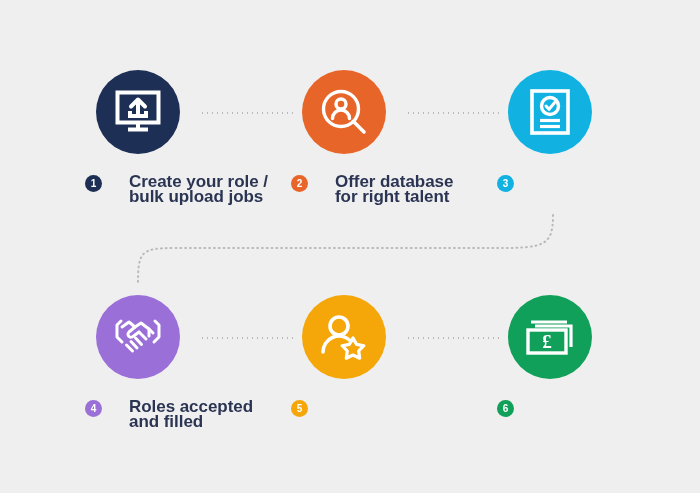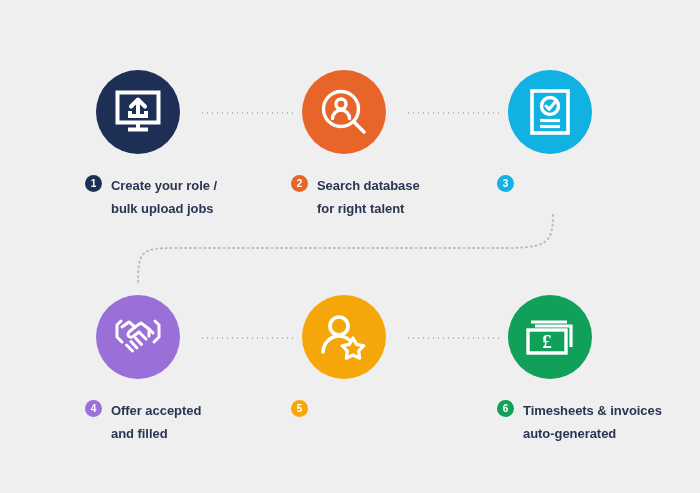--- a/index.html
+++ b/index.html
@@ -70,25 +70,25 @@
     border-radius: 50%;
     color: #ffffff;
     font-size: 10px;
     font-weight: bold;
     line-height: 17px;
     text-align: center;
     margin-top: 1px;
     font-family: "Liberation Sans", sans-serif;
   }
   .label {
-    margin-left: 9px;
+    margin-left: 27px;
     color: #2b3553;
-    font-size: 13px;
+    font-size: 17px;
     font-weight: bold;
-    line-height: 23px;
+    line-height: 15px;
     letter-spacing: -0.05px;
     white-space: pre-line;
     font-family: "Liberation Sans", sans-serif;
   }
 </style>
 </head>
 <body>
 
 <div id="stage">
 
@@ -124,21 +124,21 @@
     <div class="circle" style="background:#e8652a;">
       <svg width="48" height="48" viewBox="0 0 48 48">
         <circle cx="21" cy="21" r="17.5" fill="none" stroke="#fff" stroke-width="3.4"></circle>
         <circle cx="21" cy="16" r="5" fill="none" stroke="#fff" stroke-width="3.4"></circle>
         <path d="M12.5 30.5 a8.5 8.5 0 0 1 17 0" fill="none" stroke="#fff" stroke-width="3.4" stroke-linecap="round"></path>
         <path d="M33.5 33.5 L44 44" stroke="#fff" stroke-width="3.6" stroke-linecap="round"></path>
       </svg>
     </div>
     <div class="caption">
       <div class="badge" style="background:#e8652a;">2</div>
-      <div class="label">Search database
+      <div class="label">Offer database
 for right talent</div>
     </div>
   </div>
 
   <div class="step" style="left:497px; top:70px;">
     <div class="circle" style="background:#11b2e2;">
       <svg width="42" height="48" viewBox="0 0 42 48">
         <rect x="3" y="3" width="36" height="42" fill="none" stroke="#fff" stroke-width="3.6"></rect>
         <circle cx="21" cy="18" r="8.5" fill="none" stroke="#fff" stroke-width="3.4"></circle>
         <path d="M17 18 L20 21.3 L25.5 14.7" fill="none" stroke="#fff" stroke-width="3" stroke-linecap="round" stroke-linejoin="round"></path>
@@ -162,21 +162,21 @@
           <path d="M22 12 L16 17 a3 3 0 0 0 4 4.5 L26 17"></path>
           <path d="M26 17 L33 24"></path>
           <path d="M22.5 23 L28.5 29.5"></path>
           <path d="M18 26.5 L24 33"></path>
           <path d="M13.5 30 L19.5 36"></path>
         </g>
       </svg>
     </div>
     <div class="caption">
       <div class="badge" style="background:#9b6fd8;">4</div>
-      <div class="label">Offer accepted
+      <div class="label">Roles accepted
 and filled</div>
     </div>
   </div>
 
   <div class="step" style="left:291px; top:295px;">
     <div class="circle" style="background:#f5a608;">
       <svg width="48" height="46" viewBox="0 0 48 46">
         <circle cx="19" cy="12" r="9" fill="none" stroke="#fff" stroke-width="3.6"></circle>
         <path d="M3 38 a16 16 0 0 1 26.5 -12" fill="none" stroke="#fff" stroke-width="3.6" stroke-linecap="round"></path>
         <path d="M33 24 L36.6 30.4 L43.8 31.7 L38.7 37 L39.7 44.2 L33 41 L26.3 44.2 L27.3 37 L22.2 31.7 L29.4 30.4 Z" fill="none" stroke="#fff" stroke-width="3.2" stroke-linejoin="round"></path>
@@ -191,18 +191,16 @@
     <div class="circle" style="background:#11a05a;">
       <svg width="50" height="40" viewBox="0 0 50 40">
         <path d="M10 9 L46 9 L46 30" fill="none" stroke="#fff" stroke-width="3.2"></path>
         <path d="M6 5 L42 5" fill="none" stroke="#fff" stroke-width="3.2"></path>
         <rect x="3" y="13" width="38" height="23" fill="none" stroke="#fff" stroke-width="3.4"></rect>
         <text x="22" y="31" fill="#fff" font-size="19" font-weight="bold" text-anchor="middle" font-family="'Liberation Serif', serif">£</text>
       </svg>
     </div>
     <div class="caption">
       <div class="badge" style="background:#11a05a;">6</div>
-      <div class="label">Timesheets &amp; invoices
-auto-generated</div>
     </div>
   </div>
 
 </div>
 
 </body></html>

